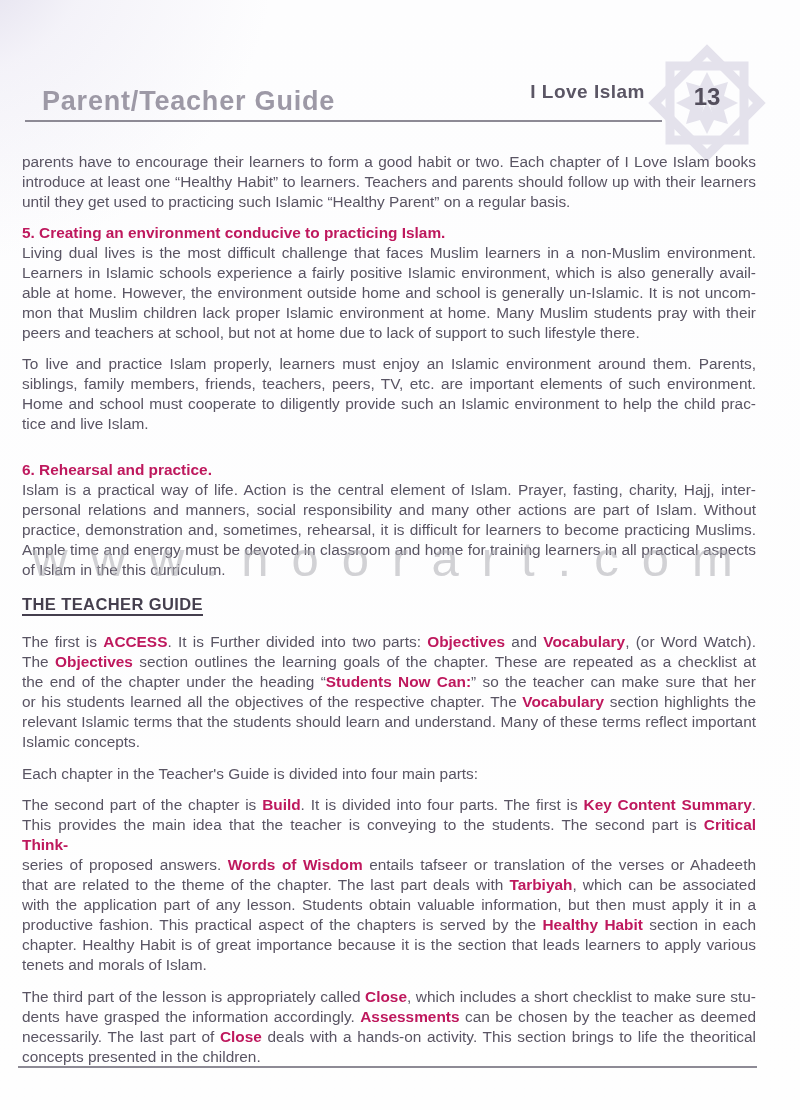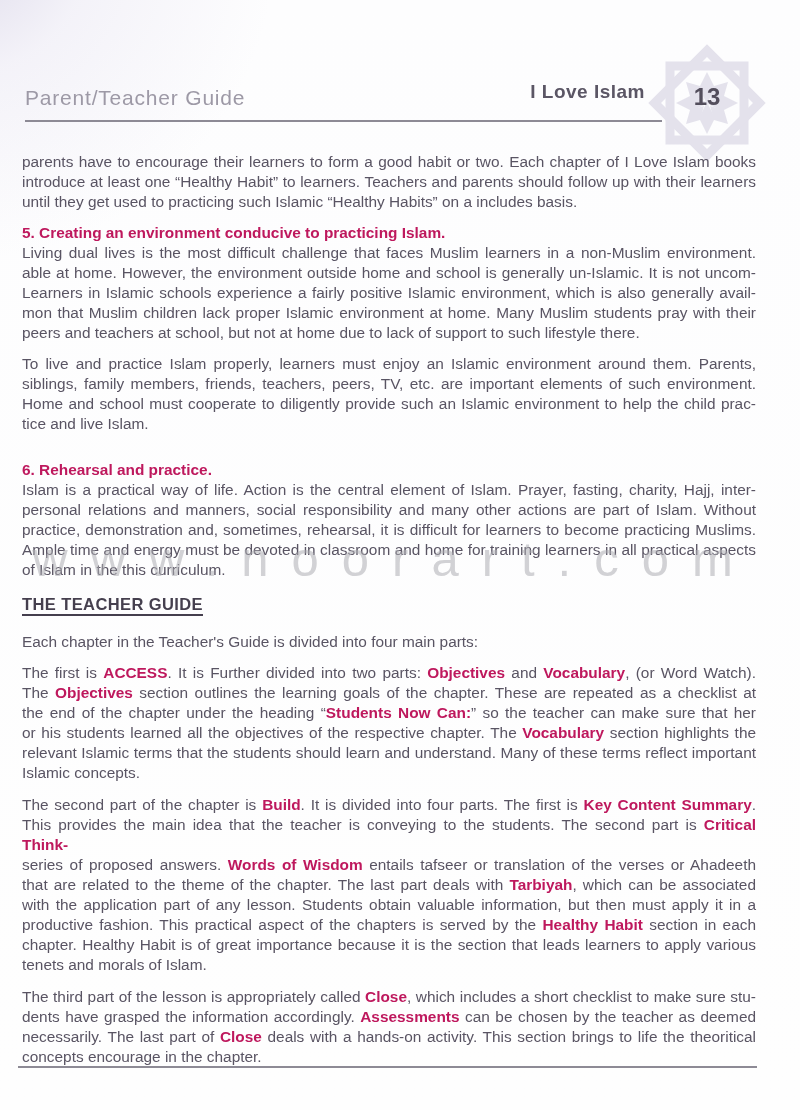--- a/index.html
+++ b/index.html
@@ -10,22 +10,22 @@
       linear-gradient(180deg, #fdfdfe 0%, #fefefe 100%);
     font-family: "Liberation Sans", sans-serif;
     color: #595463;
     overflow: hidden;
     position: relative;
   }
   .page { position: absolute; inset: 0; }
 
   
   .hdr-left {
-    position: absolute; left: 25px; top: 86px;
-    font-size: 21px; font-weight: 400; letter-spacing: .8px;
+    position: absolute; left: 42px; top: 86px;
+    font-size: 27px; font-weight: 700; letter-spacing: .8px;
     color: #9d99a6;
   }
   .hdr-book {
     position: absolute; right: 155px; top: 81px;
     font-size: 19px; font-weight: 700; letter-spacing: .5px;
     color: #5b5665;
   }
   .hdr-rule {
     position: absolute; left: 25px; top: 120px; width: 637px; height: 2px;
     background: #8d8a95;
@@ -102,28 +102,28 @@
       <path d="M80 80 L66 76 L62 62 L76 66 Z"></path>
     </g>
   </svg>
   <div class="page-num">13</div>
 
   <div class="copy">
 
     <div class="para m-p1">
         <div class="tline">parents have to encourage their learners to form a good habit or two. Each chapter of I Love Islam books</div>
         <div class="tline">introduce at least one “Healthy Habit” to learners. Teachers and parents should follow up with their learners</div>
-        <div class="tline lastline">until they get used to practicing such Islamic “Healthy Habits” on a includes basis.</div>
+        <div class="tline lastline">until they get used to practicing such Islamic “Healthy Parent” on a regular basis.</div>
       </div>
 
     <div class="shead">5. Creating an environment conducive to practicing Islam.</div>
     <div class="para m-p5">
         <div class="tline">Living dual lives is the most difficult challenge that faces Muslim learners in a non-Muslim environment.</div>
+        <div class="tline">Learners in Islamic schools experience a fairly positive Islamic environment, which is also generally avail-</div>
         <div class="tline">able at home. However, the environment outside home and school is generally un-Islamic. It is not uncom-</div>
-        <div class="tline">Learners in Islamic schools experience a fairly positive Islamic environment, which is also generally avail-</div>
         <div class="tline">mon that Muslim children lack proper Islamic environment at home. Many Muslim students pray with their</div>
         <div class="tline lastline">peers and teachers at school, but not at home due to lack of support to such lifestyle there.</div>
       </div>
 
     <div class="para m-plive">
         <div class="tline">To live and practice Islam properly, learners must enjoy an Islamic environment around them. Parents,</div>
         <div class="tline">siblings, family members, friends, teachers, peers, TV, etc. are important elements of such environment.</div>
         <div class="tline">Home and school must cooperate to diligently provide such an Islamic environment to help the child prac-</div>
         <div class="tline lastline">tice and live Islam.</div>
       </div>
@@ -134,49 +134,49 @@
         <div class="tline">personal relations and manners, social responsibility and many other actions are part of Islam. Without</div>
         <div class="tline">practice, demonstration and, sometimes, rehearsal, it is difficult for learners to become practicing Muslims.</div>
         <div class="tline">Ample time and energy must be devoted in classroom and home for training learners in all practical aspects</div>
         <div class="tline lastline">of Islam in the this curriculum.</div>
       </div>
 
     <div class="tg-wrap">
       <span class="tg-head">THE TEACHER GUIDE</span>
     </div>
 
-    <div class="para m-peach">
-        <div class="tline lastline">Each chapter in the Teacher's Guide is divided into four main parts:</div>
-      </div>
-
     <div class="para m-paccess">
         <div class="tline">The first is <b>ACCESS</b>. It is Further divided into two parts: <b>Objectives</b> and <b>Vocabulary</b>, (or Word Watch).</div>
         <div class="tline">The <b>Objectives</b> section outlines the learning goals of the chapter. These are repeated as a checklist at</div>
         <div class="tline">the end of the chapter under the heading “<b>Students Now Can:</b>” so the teacher can make sure that her</div>
         <div class="tline">or his students learned all the objectives of the respective chapter. The <b>Vocabulary</b> section highlights the</div>
         <div class="tline">relevant Islamic terms that the students should learn and understand. Many of these terms reflect important</div>
         <div class="tline lastline">Islamic concepts.</div>
+      </div>
+
+    <div class="para m-peach">
+        <div class="tline lastline">Each chapter in the Teacher's Guide is divided into four main parts:</div>
       </div>
 
     <div class="para m-pbuild">
         <div class="tline">The second part of the chapter is <b>Build</b>. It is divided into four parts. The first is <b>Key Content Summary</b>.</div>
         <div class="tline">This provides the main idea that the teacher is conveying to the students. The second part is <b>Critical Think-</b></div>
         <div class="tline">series of proposed answers. <b>Words of Wisdom</b> entails tafseer or translation of the verses or Ahadeeth</div>
         <div class="tline">that are related to the theme of the chapter. The last part deals with <b>Tarbiyah</b>, which can be associated</div>
         <div class="tline">with the application part of any lesson. Students obtain valuable information, but then must apply it in a</div>
         <div class="tline">productive fashion. This practical aspect of the chapters is served by the <b>Healthy Habit</b> section in each</div>
         <div class="tline">chapter. Healthy Habit is of great importance because it is the section that leads learners to apply various</div>
         <div class="tline lastline">tenets and morals of Islam.</div>
       </div>
 
     <div class="para m-pclose">
         <div class="tline">The third part of the lesson is appropriately called <b>Close</b>, which includes a short checklist to make sure stu-</div>
         <div class="tline">dents have grasped the information accordingly. <b>Assessments</b> can be chosen by the teacher as deemed</div>
         <div class="tline">necessarily. The last part of <b>Close</b> deals with a hands-on activity. This section brings to life the theoritical</div>
-        <div class="tline lastline">concepts encourage in the chapter.</div>
+        <div class="tline lastline">concepts presented in the children.</div>
       </div>
 
   </div>
 
   <div class="watermark">www.noorart.com</div>
 
   <div class="bottom-rule"></div>
 
 </div>
 

